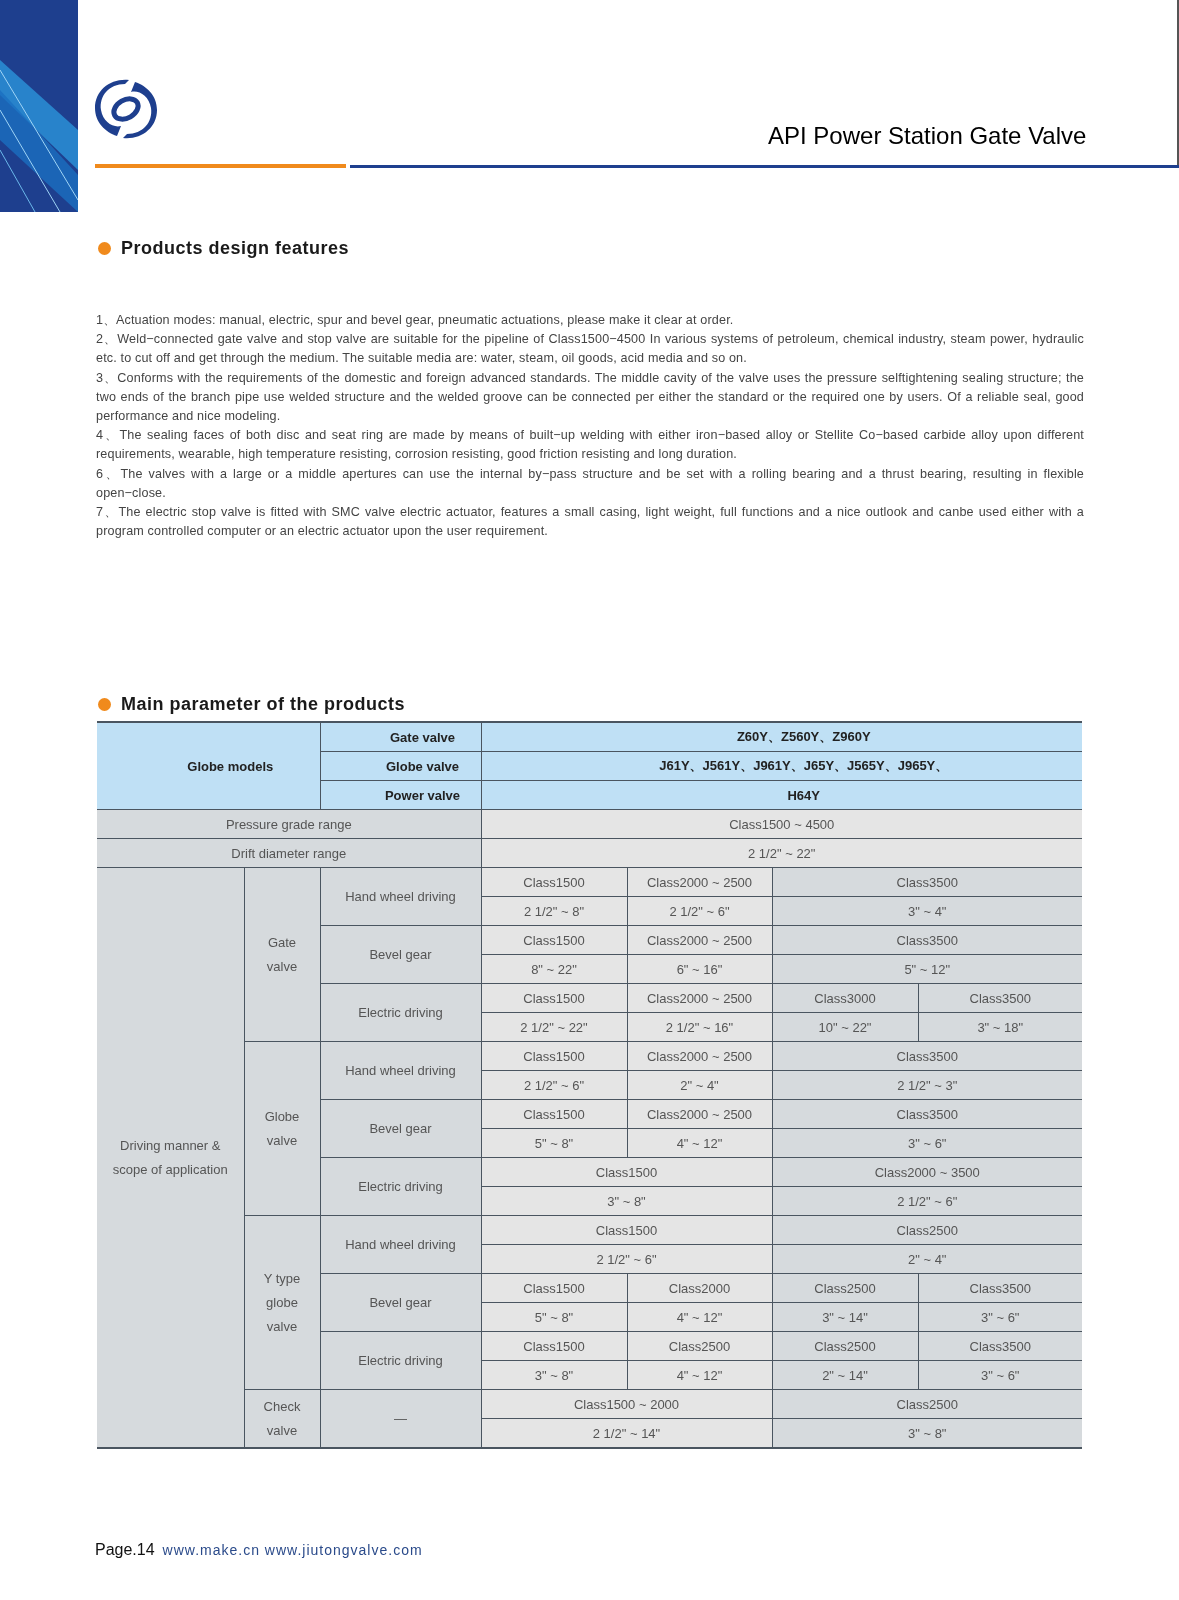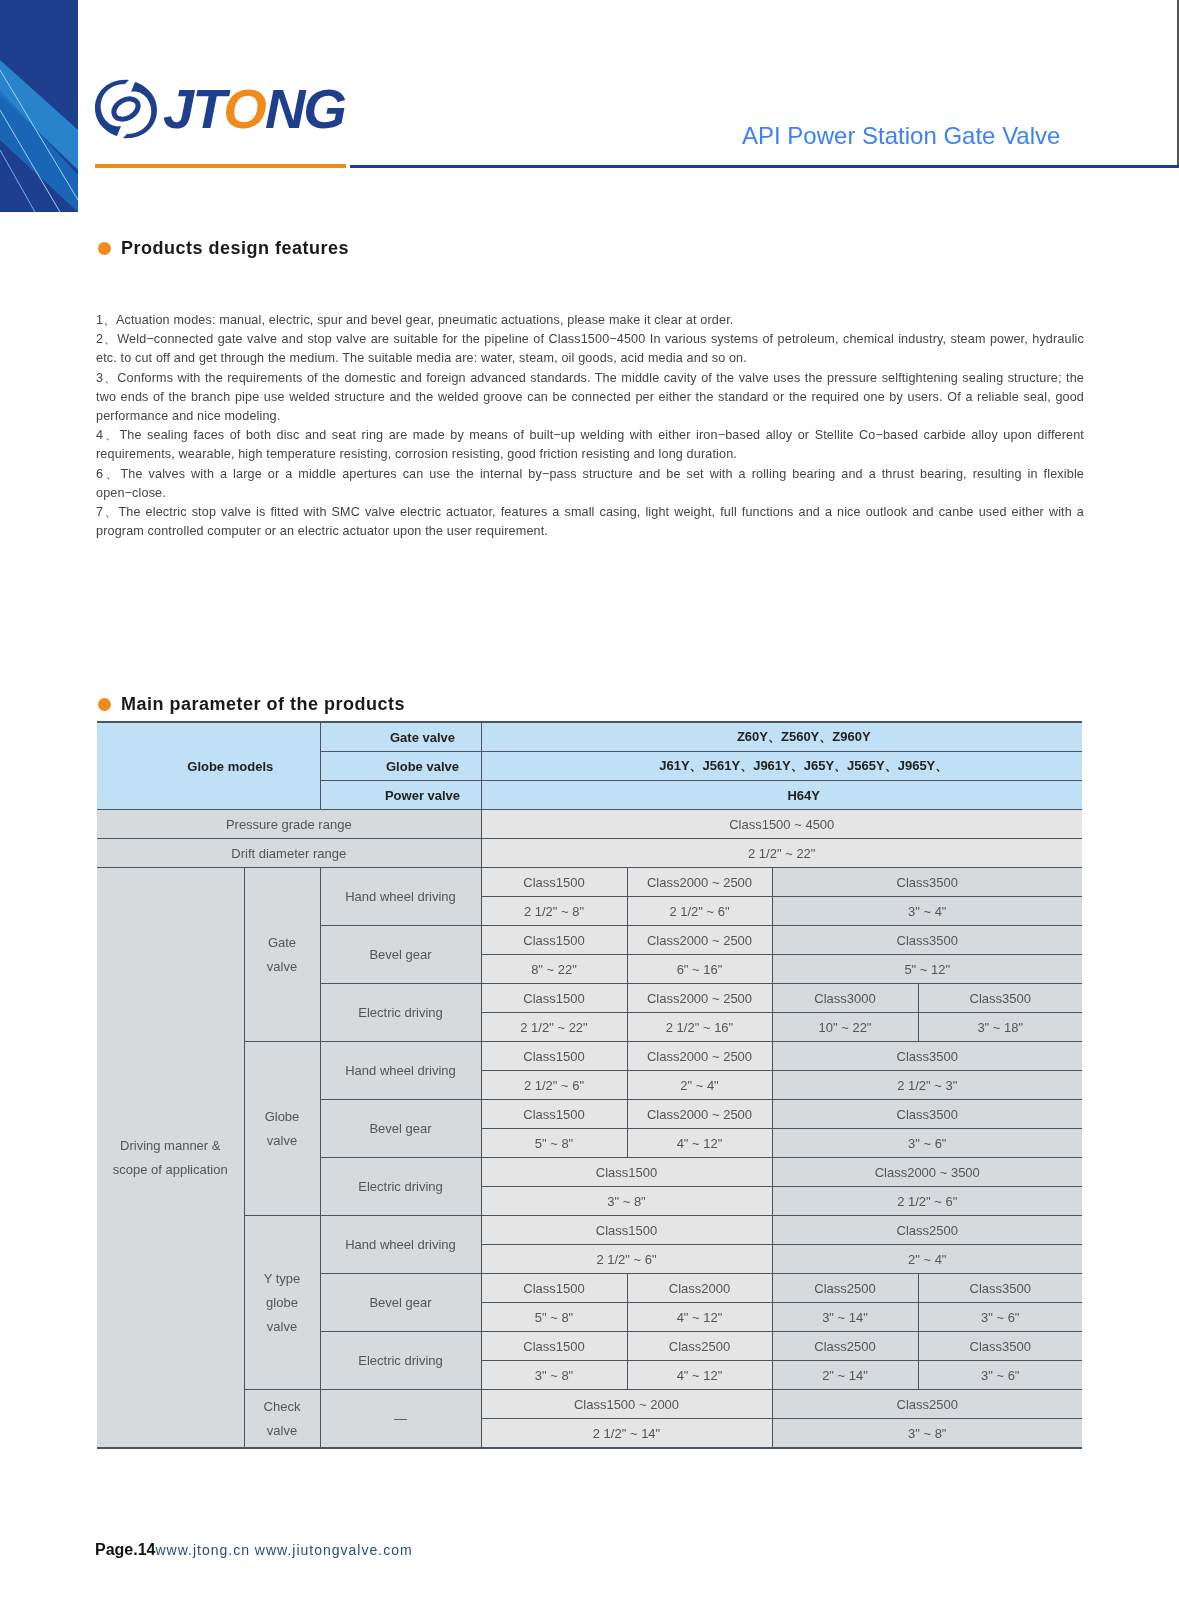--- a/index.html
+++ b/index.html
@@ -4,37 +4,37 @@
 <style>
   html, body { margin: 0; padding: 0; }
   body { width: 1179px; height: 1600px; background: #ffffff; position: relative; overflow: hidden; font-family: "Liberation Sans", sans-serif; color: #333; }
   .corner { position: absolute; left: 0; top: 0; width: 78px; height: 212px; background: #1e3f8e; overflow: hidden; }
   .corner svg { position: absolute; left: 0; top: 0; }
   .logo { position: absolute; left: 95px; top: 78px; display: flex; align-items: center; }
   .logo-text { font-family: "Liberation Sans", sans-serif; font-weight: 900; font-style: italic; font-size: 56px; letter-spacing: -2px; color: #1e3f8e; margin-left: 6px; line-height: 1; }
   .logo-text .o { color: #f08a1c; }
   .logo-line { position: absolute; left: 95px; top: 164px; width: 251px; height: 4px; background: #f08a1c; }
   .head-line { position: absolute; left: 350px; top: 165px; width: 829px; height: 3px; background: #1e3f8e; }
-  .header-title { position: absolute; left: 742px; top: 122px; font-size: 24px; color: #3b82f6; }
+  .header-title { position: absolute; left: 768px; top: 122px; font-size: 24px; color: #000000; }
   .right-edge { position: absolute; right: 0; top: 0; width: 2px; height: 165px; background: #555; }
   .section-title { position: absolute; left: 98px; font-weight: bold; font-size: 18px; color: #1a1a1a; display: flex; align-items: center; letter-spacing: 0.5px; margin-top: 12px; }
   .section-title .dot { width: 13px; height: 13px; border-radius: 50%; background: #f08a1c; margin-right: 10px; }
   .features { position: absolute; left: 96px; top: 311px; width: 988px; font-size: 12.6px; line-height: 19.2px; color: #444; letter-spacing: 0.15px; }
   .features p { margin: 0; text-align: justify; }
   table.params { position: absolute; left: 97px; top: 721px; width: 985px; border-collapse: collapse; font-size: 13px; table-layout: fixed; }
   table.params td { border: 1px solid #4a5560; text-align: center; vertical-align: middle; height: 28px; padding: 0; color: #555; }
   table.params tr.hd td { background: #bfe0f5; font-weight: bold; color: #222; padding-left: 44px; }
   td.g { background: #d6dadd; margin-top: 46px; }
   td.w { background: #e5e5e5; }
   td.lbl { background: #d6dadd; color: #555; line-height: 24px; }
   table.params { border-top: 2px solid #4a5560; border-bottom: 2px solid #4a5560; }
   table.params td:first-child { border-left: none; }
   table.params td:last-child { border-right: none; }
   .footer { position: absolute; left: 95px; top: 1541px; font-size: 15px; display: flex; align-items: baseline; }
-  .footer .pg { font-weight: bold; color: #111; font-size: 16px; }
+  .footer .pg { font-weight: normal; color: #111; margin-right: 8px; font-size: 16px; }
   .footer .web { color: #2a4a8a; letter-spacing: 1px; font-size: 14px; }
 </style>
 </head>
 <body>
 
 <div class="corner">
   <svg width="78" height="212" viewBox="0 0 78 212">
     <polygon points="0,60 78,130 78,170 0,95" fill="#2a8fd6" opacity="0.85"></polygon>
     <polygon points="0,90 78,175 78,212 0,140" fill="#1a6fc0" opacity="0.8"></polygon>
     <line x1="0" y1="70" x2="78" y2="200" stroke="#9fd4f5" stroke-width="1"></line>
@@ -43,21 +43,20 @@
   </svg>
 </div>
 <div class="right-edge"></div>
 
 <div class="logo">
   <svg width="62" height="62" viewBox="0 0 62 62">
     <path d="M30 6 C14 6 4 18 6 32 C8 44 18 50 26 48 L22 58 C10 54 0 44 0 30 C0 12 16 0 34 2 Z" fill="#1e3f8e"></path>
     <path d="M32 56 C48 56 58 44 56 30 C54 18 44 12 36 14 L40 4 C52 8 62 18 62 32 C62 50 46 62 28 60 Z" fill="#1e3f8e"></path>
     <ellipse cx="31" cy="31" rx="13" ry="9" fill="none" stroke="#1e3f8e" stroke-width="5" transform="rotate(-30 31 31)"></ellipse>
   </svg>
-  <span class="logo-text"><span>JT</span><span class="o">O</span><span>NG</span></span>
 </div>
 <div class="logo-line"></div>
 <div class="head-line"></div>
 <div class="header-title">API Power Station Gate Valve</div>
 
 <div class="section-title" style="top:226px;">
   <span class="dot"></span>
   <span>Products design features</span>
 </div>
 
@@ -224,14 +223,14 @@
   </tr>
   <tr>
     <td colspan="2" class="w">2 1/2" ~ 14"</td>
     <td colspan="2" class="g">3" ~ 8"</td>
   </tr>
 </tbody>
   </table>
 
 <div class="footer">
   <span class="pg">Page.14</span>
-  <span class="web">www.jtong.cn  www.jiutongvalve.com</span>
+  <span class="web">www.make.cn  www.jiutongvalve.com</span>
 </div>
 
 </body></html>

